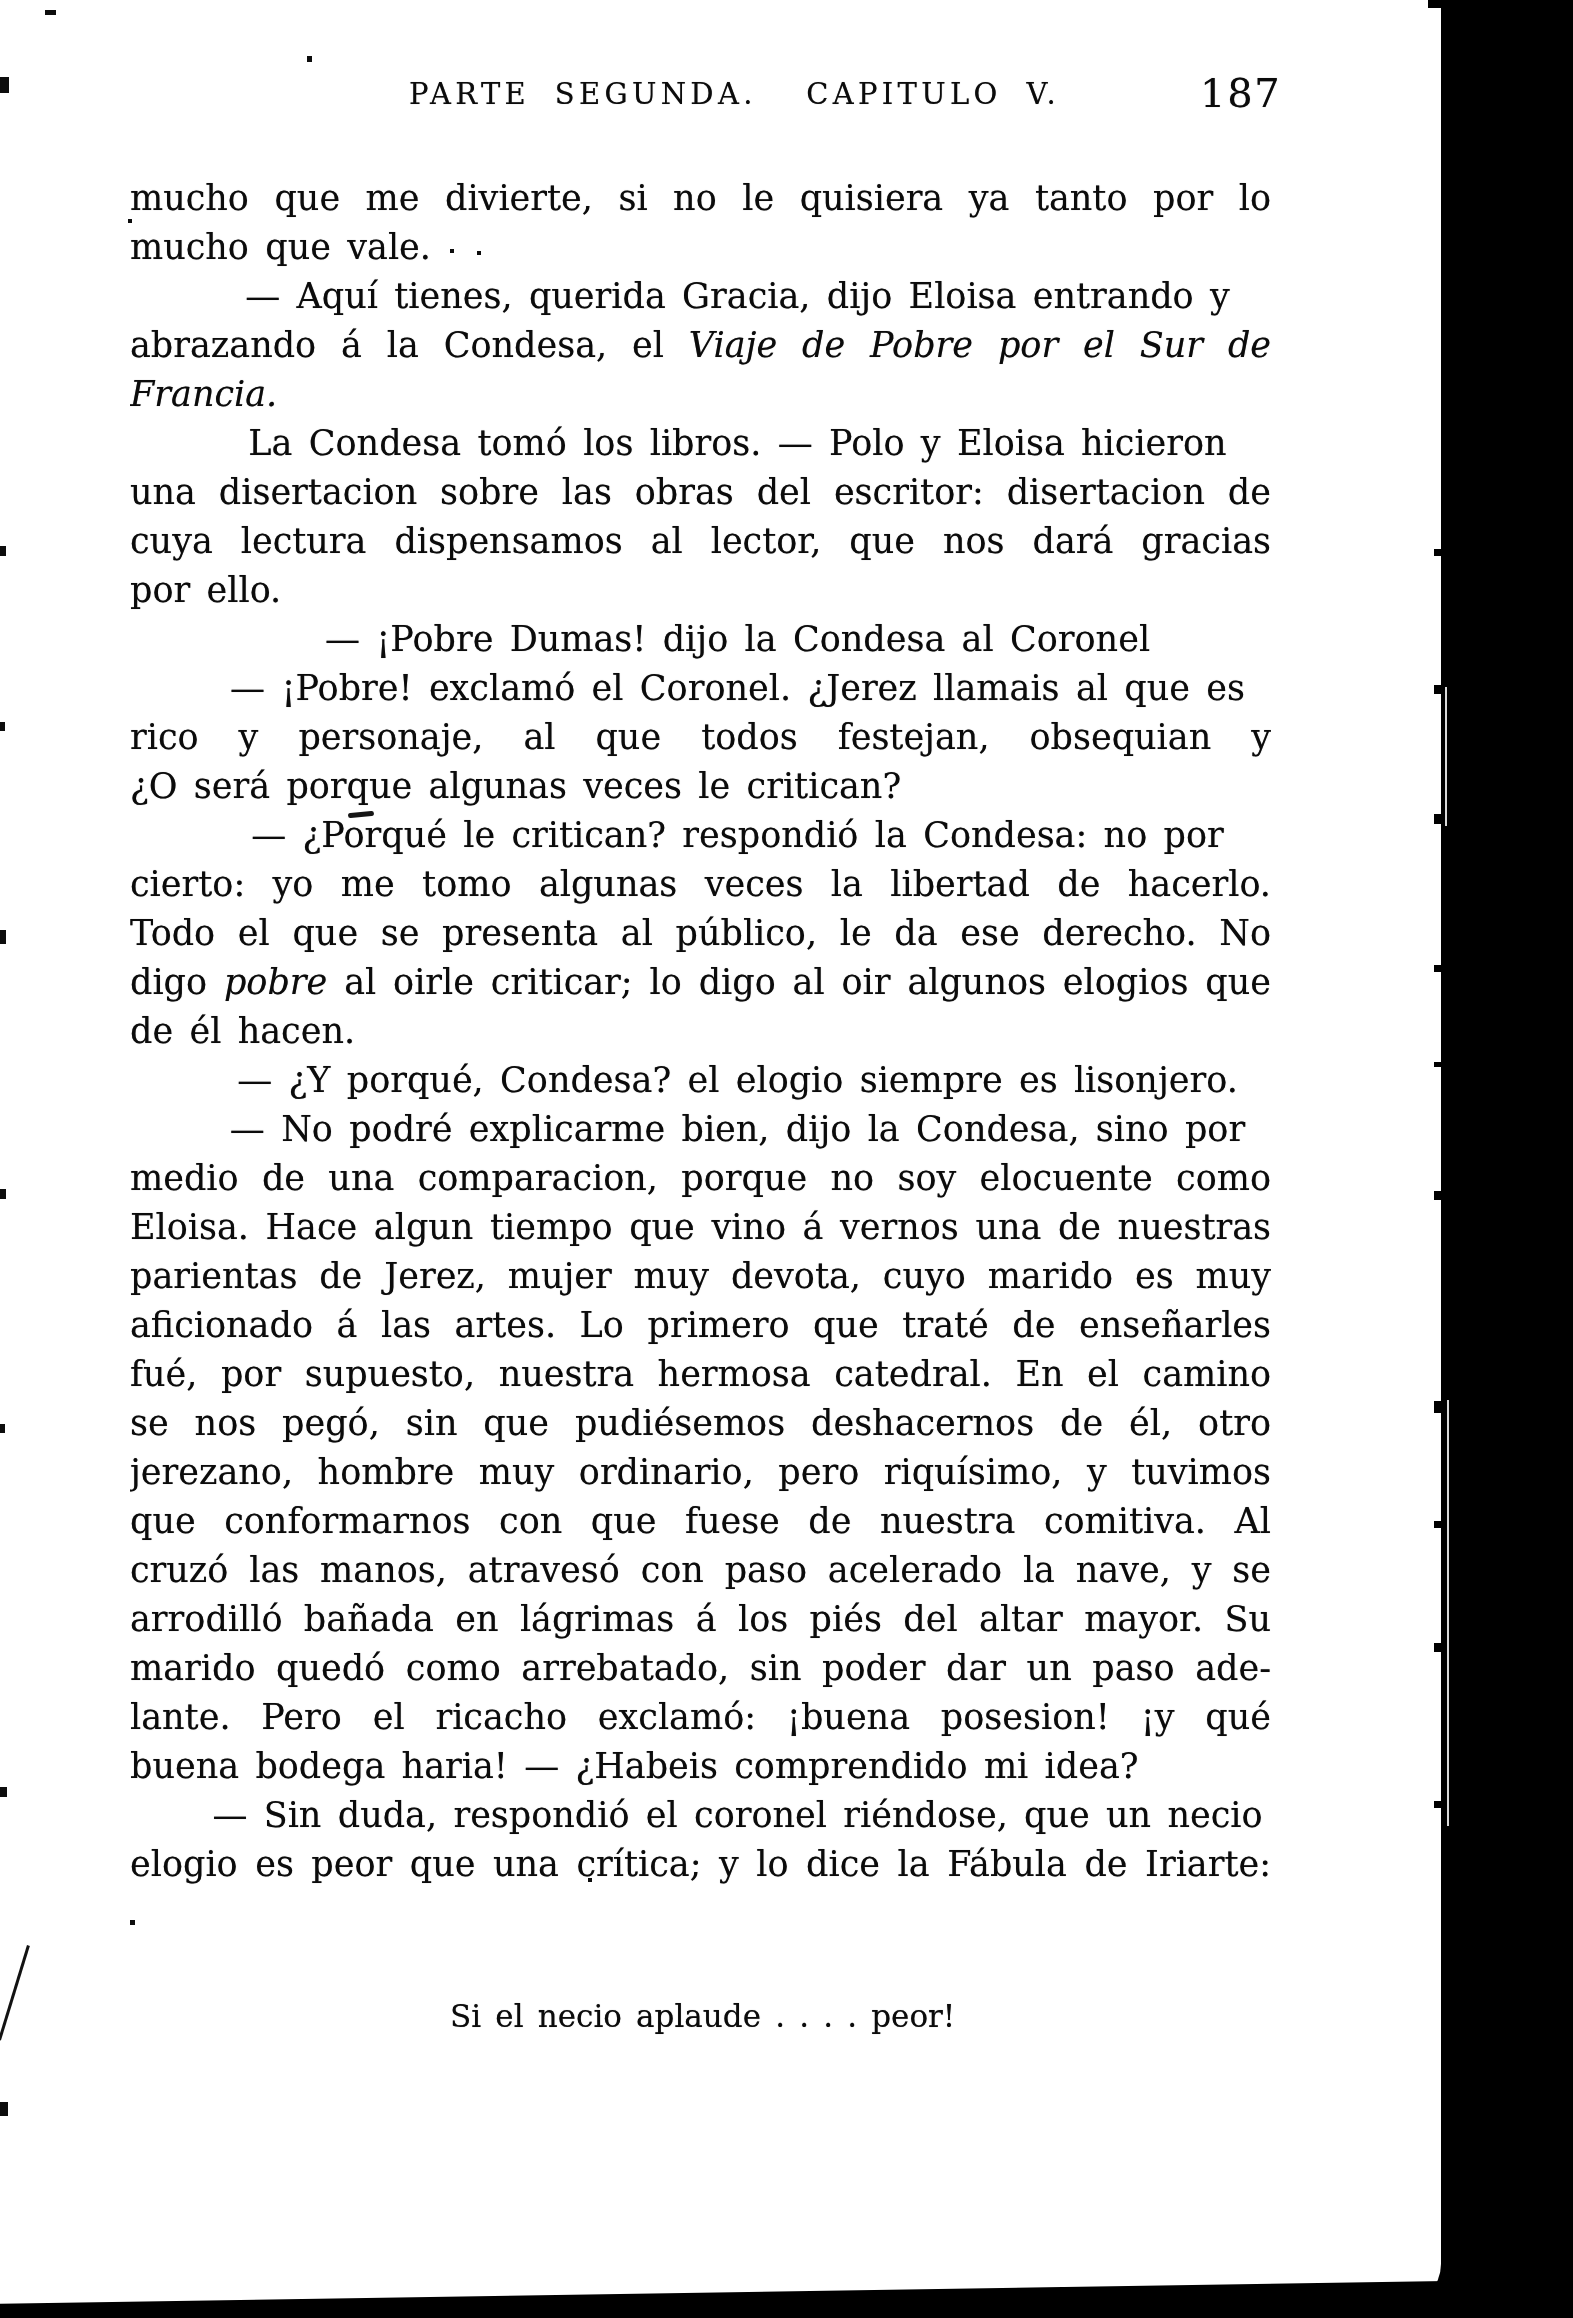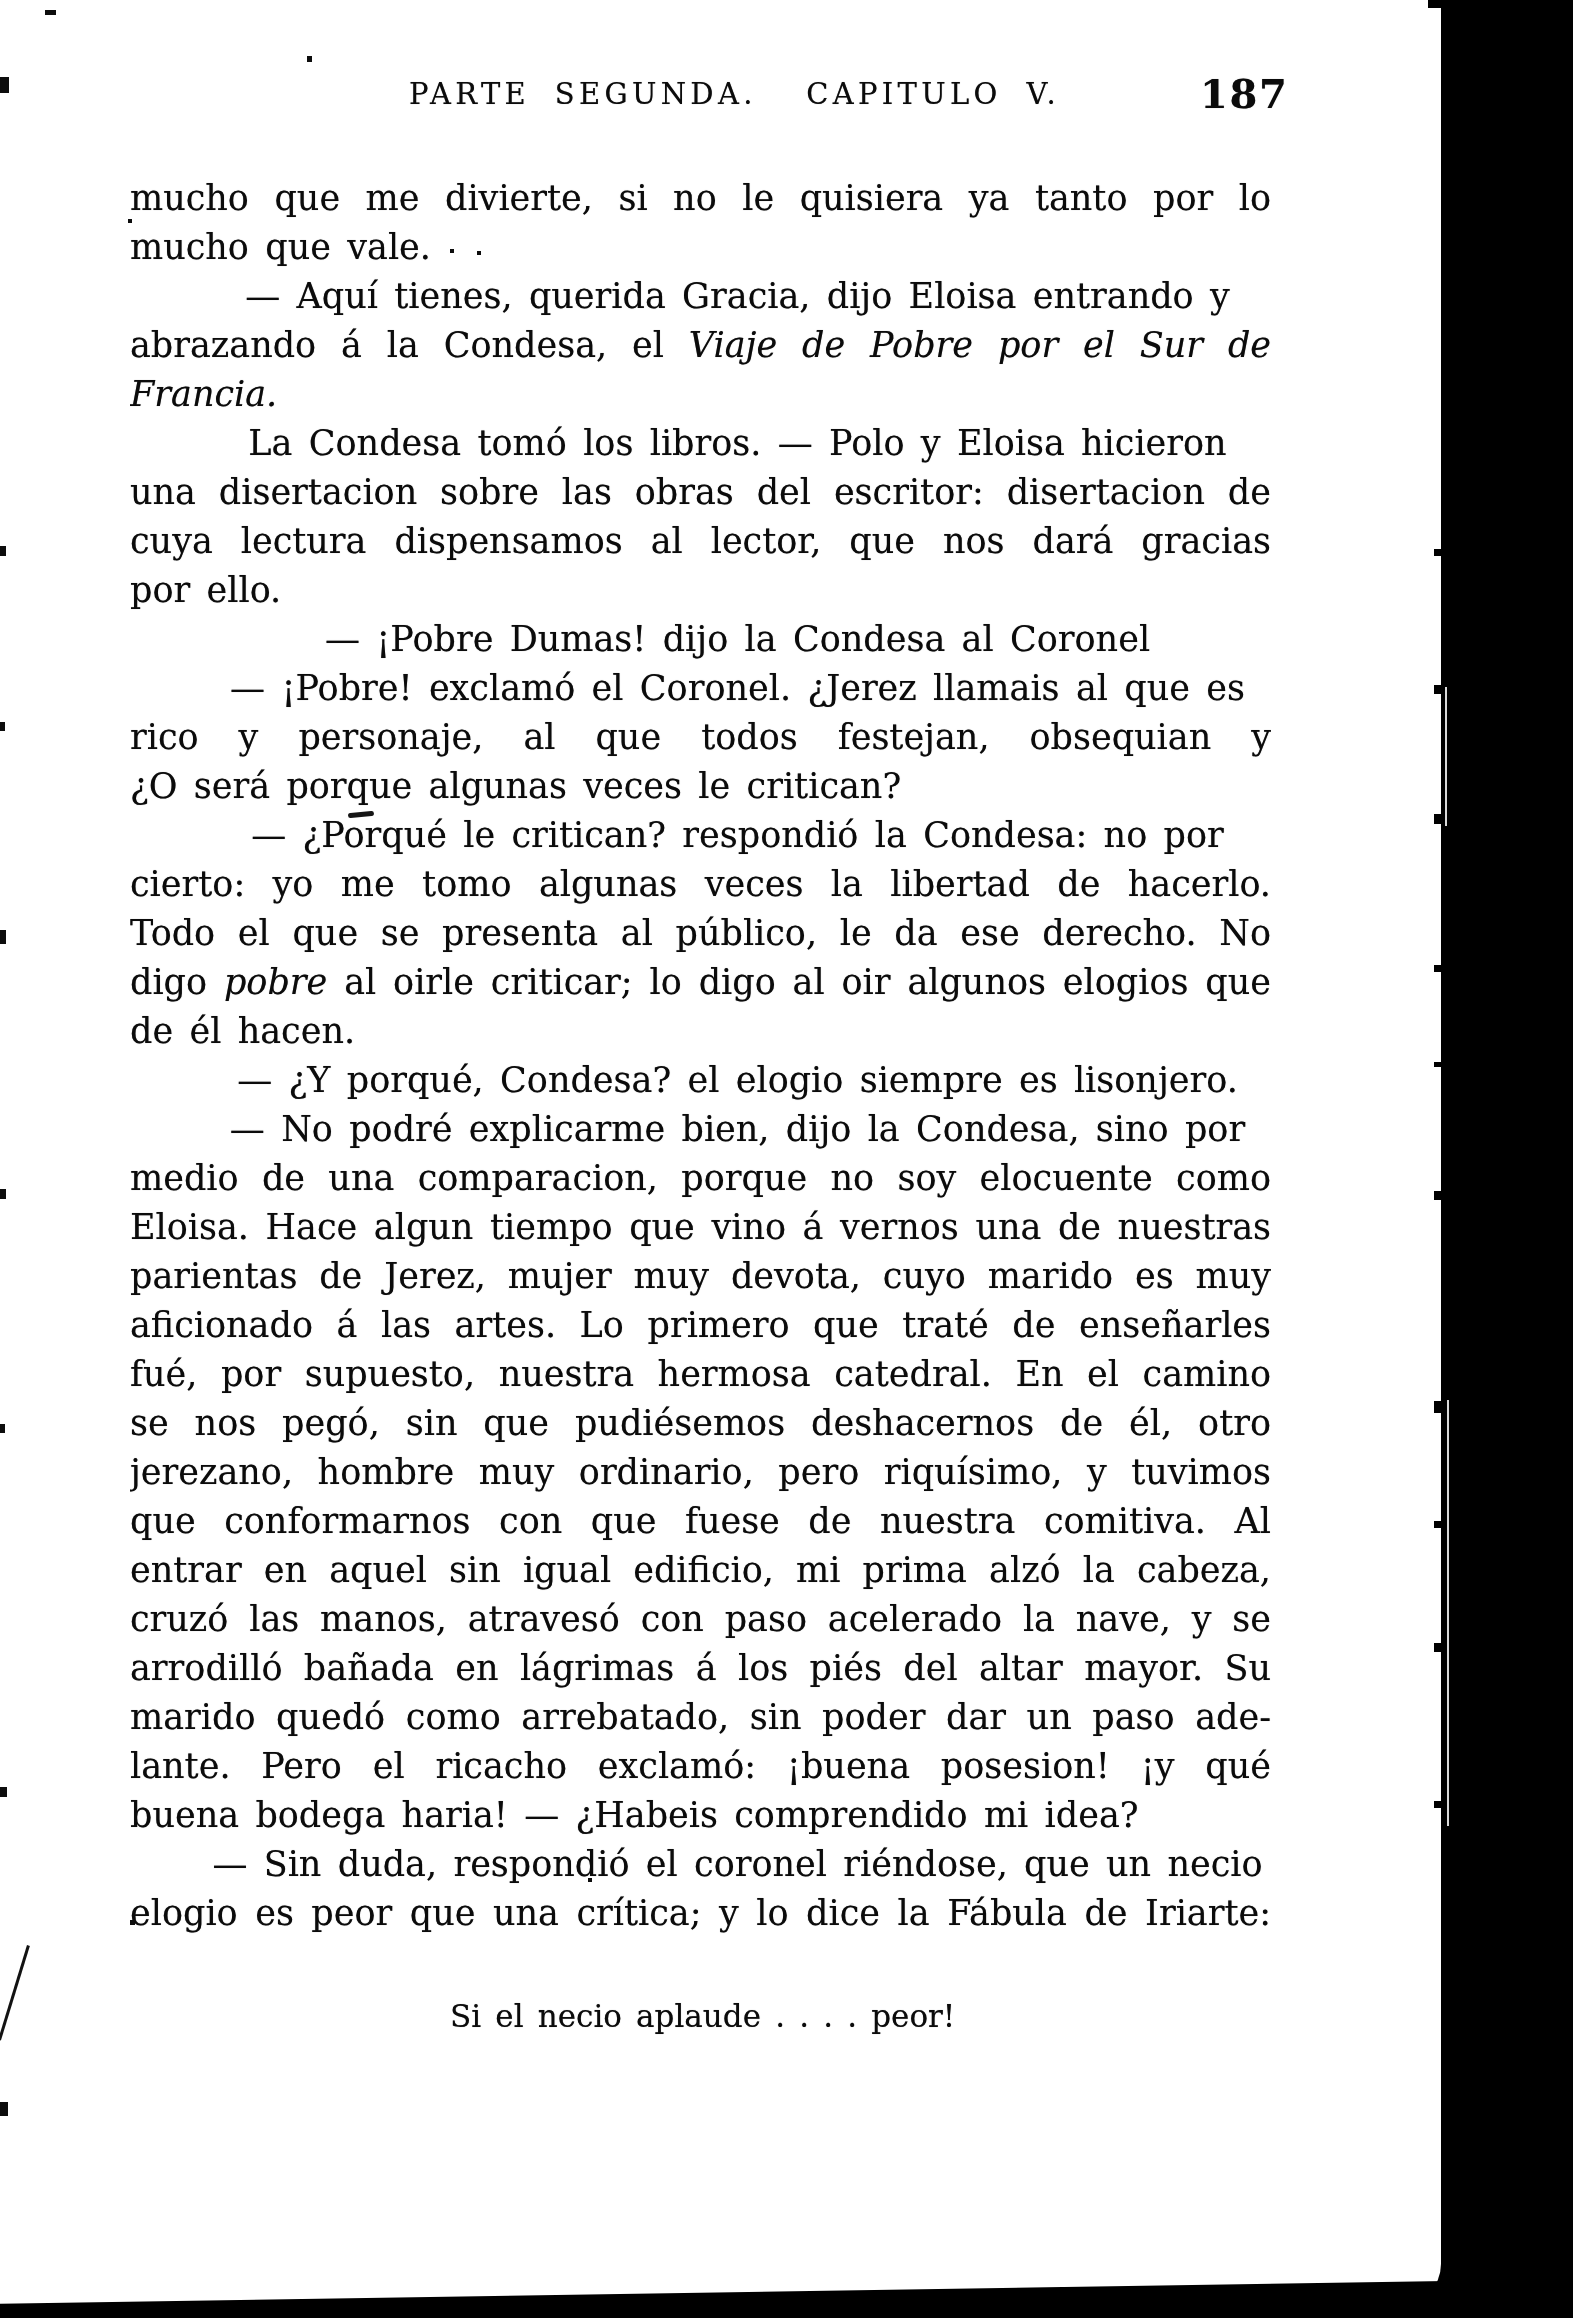--- a/index.html
+++ b/index.html
@@ -11,21 +11,21 @@
     position:absolute;left:0;top:0;width:1441px;height:2306px;background:#ffffff;
     border-bottom-right-radius:42px;z-index:1;
   }
   .ink{color:#0b0b0b;text-shadow:0 0 0.7px rgba(0,0,0,0.55);}
   .running-title{
     position:absolute;left:130px;top:77px;width:1141px;text-align:center;
     padding-left:68px;box-sizing:border-box;font-size:29px;letter-spacing:4.3px;
     word-spacing:11.3px;white-space:pre;z-index:2;
   }
   .page-number{
-    position:absolute;left:1200px;top:70px;font-size:40px;font-weight:bold;
+    position:absolute;left:1200px;top:70px;font-size:40px;font-weight:normal;
     letter-spacing:1.7px;z-index:2;text-align:center;
   }
   .body-text{
     position:absolute;left:130px;top:174px;width:1141px;font-size:35px;z-index:2;
   }
   .line{height:49px;line-height:49px;overflow:hidden;word-spacing:5.2px;white-space:normal;}
   .line.j{text-align:justify;}
   .line.j::after{content:"";display:inline-block;width:100%;height:0;}
   .line.ind{text-indent:74px;text-align:center;}
   .it{font-style:italic;}
@@ -81,21 +81,20 @@
       <div class="line ind"><span>— ¿Y porqué, Condesa? el elogio siempre es lisonjero.</span></div>
       <div class="line j ind"><span>— No podré explicarme bien, dijo la Condesa, sino por</span></div>
       <div class="line j"><span>medio de una comparacion, porque no soy elocuente como</span></div>
       <div class="line j"><span>Eloisa. Hace algun tiempo que vino á vernos una de nuestras</span></div>
       <div class="line j"><span>parientas de Jerez, mujer muy devota, cuyo marido es muy</span></div>
       <div class="line j"><span>aficionado á las artes. Lo primero que traté de enseñarles</span></div>
       <div class="line j"><span>fué, por supuesto, nuestra hermosa catedral. En el camino</span></div>
       <div class="line j"><span>se nos pegó, sin que pudiésemos deshacernos de él, otro</span></div>
       <div class="line j"><span>jerezano, hombre muy ordinario, pero riquísimo, y tuvimos</span></div>
       <div class="line j"><span>que conformarnos con que fuese de nuestra comitiva. Al</span></div>
-      <div class="line j"><span>entrar en aquel sin igual edificio, mi prima alzó la cabeza,</span></div>
       <div class="line j"><span>cruzó las manos, atravesó con paso acelerado la nave, y se</span></div>
       <div class="line j"><span>arrodilló bañada en lágrimas á los piés del altar mayor. Su</span></div>
       <div class="line j"><span>marido quedó como arrebatado, sin poder dar un paso ade-</span></div>
       <div class="line j"><span>lante. Pero el ricacho exclamó: ¡buena posesion! ¡y qué</span></div>
       <div class="line"><span>buena bodega haria! — ¿Habeis comprendido mi idea?</span></div>
       <div class="line j ind"><span>— Sin duda, respondió el coronel riéndose, que un necio</span></div>
       <div class="line j"><span>elogio es peor que una crítica; y lo dice la Fábula de Iriarte:</span></div>
     </div>
 
   <div class="verse ink">

